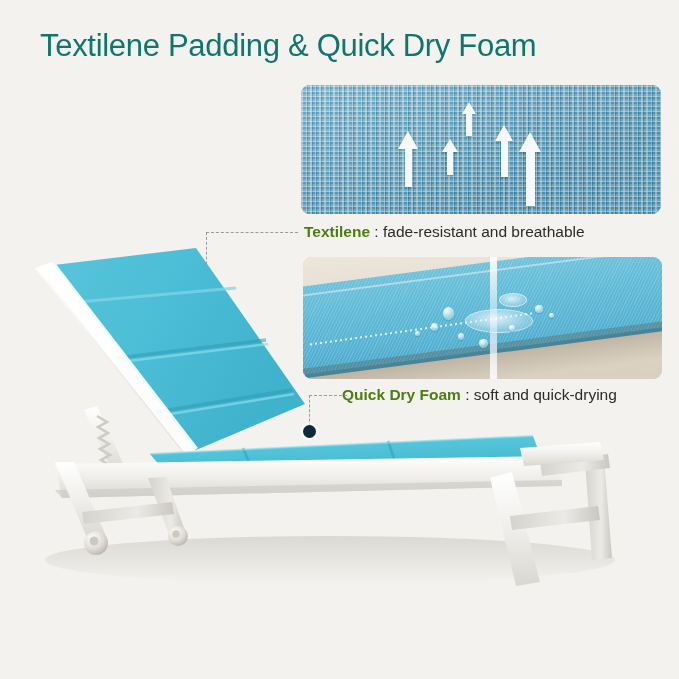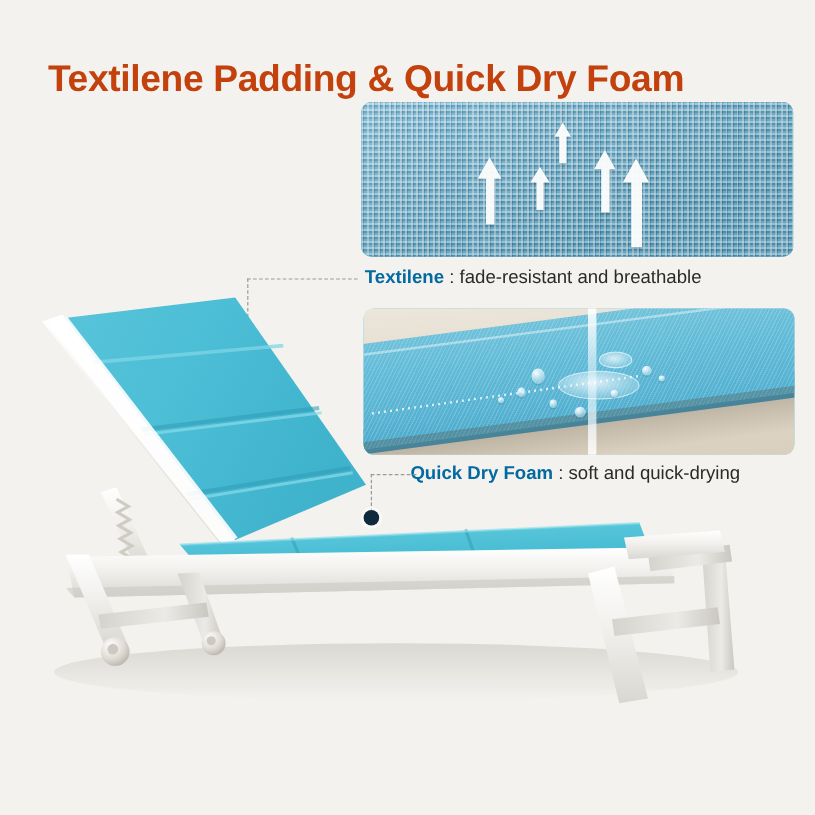--- a/index.html
+++ b/index.html
@@ -8,25 +8,24 @@
     background:#f3f2ee;
     font-family:"Liberation Sans", sans-serif;
     overflow:hidden;
     position:relative;
   }
   #stage{position:absolute;inset:0;width:679px;height:679px;overflow:hidden;}
 
   
   .title{
     position:absolute;left:40px;top:24px;width:620px;
-    font-size:31px;font-weight:bold;letter-spacing:-0.3px;
-    color:#c2410c;
+    font-size:31px;font-weight:normal;letter-spacing:-0.3px;
+    color:#0f766e;
     white-space:nowrap;
     line-height:44px;
-    margin-top:20px;
   }
 
   
   .card{position:absolute;border-radius:9px;overflow:hidden;
         box-shadow:0 0 0 0 rgba(0,0,0,0);}
   #swatch-mesh{left:301px;top:85px;width:360px;height:129px;background:#64b3d4;}
   #swatch-water{left:303px;top:257px;width:359px;height:122px;background:#64bcd6;}
 
   
   .weave{position:absolute;inset:0;
@@ -77,21 +76,21 @@
     border-radius:4px;filter:blur(.6px);}
   .droplet{position:absolute;border-radius:50%;
     background:radial-gradient(circle at 35% 30%, rgba(255,255,255,.95), rgba(208,236,246,.55) 55%, rgba(150,205,228,.35));
     box-shadow:0 1px 2px rgba(255,255,255,.5) inset, 0 1px 1px rgba(30,90,120,.25);}
   .splash{position:absolute;border-radius:50%;
     background:radial-gradient(ellipse at 45% 40%, rgba(255,255,255,.75), rgba(205,235,246,.40) 60%, rgba(160,210,232,.18));
     border:1px solid rgba(255,255,255,.55);}
 
   
   .caption{position:absolute;font-size:15.5px;color:#2b2b2b;white-space:nowrap;}
-  .caption .lbl{color:#0369a1;font-weight:bold;}
+  .caption .lbl{color:#4d7c0f;font-weight:bold;}
   #cap-textilene{left:304px;top:223px;}
   #cap-foam{left:342px;top:386px;}
 
   
   .lead{position:absolute;}
   .lead-h{border-top:1.6px dashed #9a9a96;height:0;}
   .lead-v{border-left:1.6px dashed #9a9a96;width:0;}
   .dot{position:absolute;width:13px;height:13px;border-radius:50%;
        background:#0f2a3c;box-shadow:0 0 0 2.5px rgba(255,255,255,.55);}
 

